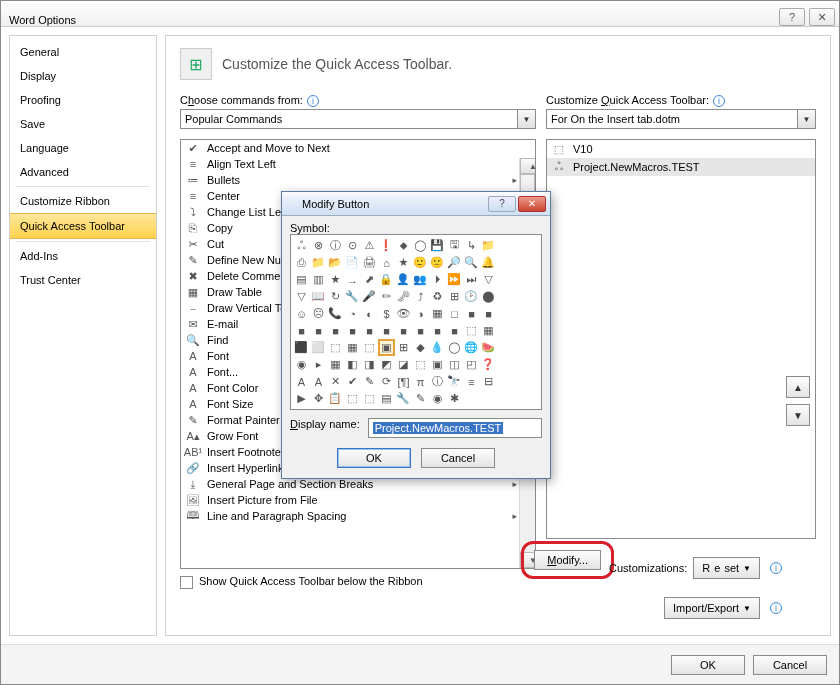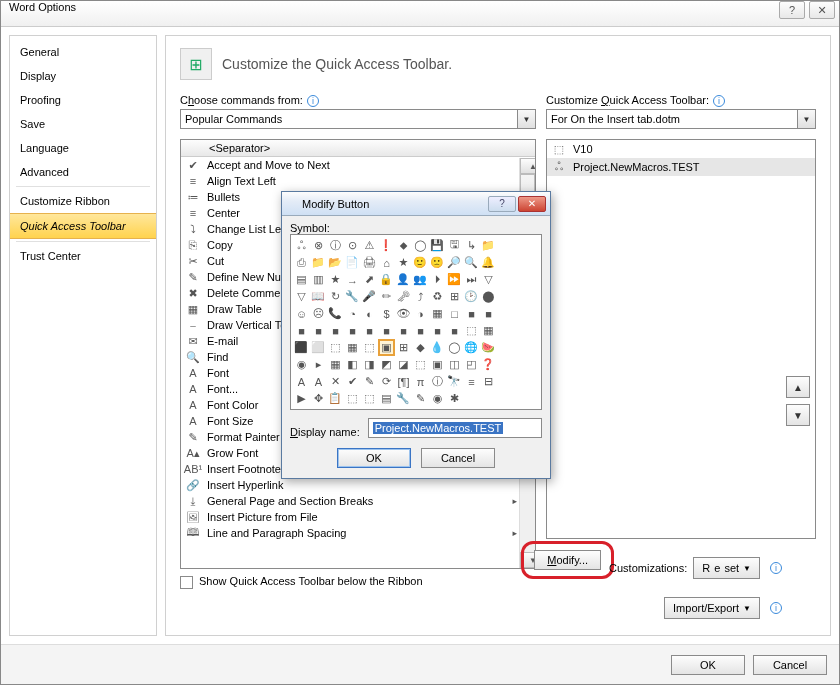--- a/index.html
+++ b/index.html
@@ -1,24 +1,24 @@
 <!DOCTYPE html>
 <html><head>
 <meta charset="utf-8">
 <style>
   * { box-sizing: border-box; font-family: "Segoe UI", Tahoma, sans-serif; font-size: 11px; }
   body { margin: 0; background: #fff; }
   .window { width: 840px; height: 685px; border: 1px solid #888; position: relative; background: #fff; }
-  .titlebar { height: 26px; border-bottom: 1px solid #ccc; display: flex; align-items: flex-start; padding: 0 4px; background: linear-gradient(#fff,#f0f0f0); }
+  .titlebar { height: 26px; border-bottom: 1px solid #ccc; display: flex; align-items: flex-end; padding: 0 4px; background: linear-gradient(#fff,#f0f0f0); }
   .titlebar .title { flex: 1; padding-left: 4px; }
   .titlebar .winbtn { width: 26px; height: 18px; border: 1px solid #aaa; border-radius: 2px; margin-left: 4px; display: flex; align-items: center; justify-content: center; background: linear-gradient(#fdfdfd,#e8e8e8); color: #555; }
   .body { position: absolute; top: 26px; bottom: 40px; left: 0; right: 0; display: flex; padding: 8px; gap: 8px; }
   .sidebar { width: 148px; border: 1px solid #d0d0d0; background: #fff; padding: 4px 0; }
   .side-item { padding: 6px 10px; cursor: default; }
-  .side-item.sel { background: linear-gradient(#ffe79c,#ffd34e); border-top: 1px solid #e6b24d; border-bottom: 1px solid #e6b24d; font-style: italic; }
+  .side-item.sel { background: linear-gradient(#ffe79c,#ffd34e); border-top: 1px solid #e6b24d; border-bottom: 1px solid #e6b24d; }
   .side-sep { border-top: 1px solid #e0e0e0; margin: 2px 6px; }
   .main { flex: 1; border: 1px solid #d0d0d0; padding: 12px 14px; position: relative; }
   .header { display: flex; align-items: center; gap: 10px; margin-bottom: 14px; }
   .header .icon { width: 32px; height: 32px; background:#f0f0f0; border:1px solid #ccc; display:flex;align-items:center;justify-content:center;font-size:16px;color:#2a6; }
   .header .txt { font-size: 14px; color: #555; }
   .columns { display: flex; gap: 10px; }
   .col { flex: 1; display: flex; flex-direction: column; }
   .lbl { margin-bottom: 2px; }
   .lbl .u { text-decoration: underline; }
   .info-icon { display: inline-block; width: 12px; height: 12px; border-radius: 50%; border: 1px solid #3a8adb; color: #3a8adb; font-size: 9px; text-align: center; line-height: 11px; margin-left: 4px; }
@@ -55,21 +55,21 @@
   .dlg-title { height: 24px; background: linear-gradient(#fdfdfd,#e4ecf7 40%,#cfe0f4); display: flex; align-items: center; padding: 0 4px 0 8px; border-bottom: 1px solid #9ab; }
   .dlg-title .t { flex: 1; padding-left: 12px; }
   .dlg-title .dbtn { width: 28px; height: 16px; margin-left: 2px; border: 1px solid #9ab; border-radius: 2px; display: flex; align-items: center; justify-content: center; font-size: 10px; }
   .dlg-title .close { background: linear-gradient(#e98,#c43); color: #fff; border-color: #a33; }
   .dlg-title .help { background: linear-gradient(#eef,#cde); color: #446; }
   .dlg-body { padding: 6px 8px 10px; }
   .symbol-grid { border: 1px solid #8a8a8a; background: #fff; padding: 2px; }
   .grid-row { display: flex; }
   .cell { width: 17px; height: 17px; display: flex; align-items: center; justify-content: center; font-size: 11px; color: #555; }
   .cell.sel { outline: 2px solid #e8a13a; outline-offset: -2px; background: #fff4d6; }
-  .dn-row { display: flex; align-items: flex-end; gap: 8px; margin-top: 8px; }
+  .dn-row { display: flex; align-items: flex-start; gap: 8px; margin-top: 8px; }
   .dn-row .u { text-decoration: underline; }
   .dn-input { flex: 1; height: 20px; border: 1px solid #8a8a8a; background: #fff; display: flex; align-items: center; padding: 0 4px; }
   .dn-input .val { background: #3a74c4; color: #fff; padding: 0 2px; }
   .dlg-foot { display: flex; justify-content: center; gap: 10px; margin-top: 10px; }
   .dlg-foot .btn { width: 74px; justify-content: center; }
   .dlg-foot .btn.primary { border: 1px solid #3a74c4; box-shadow: inset 0 0 0 1px #9cc3ee; }
 </style>
 </head>
 <body>
 
@@ -85,40 +85,40 @@
         <div class="side-item">General</div>
         <div class="side-item">Display</div>
         <div class="side-item">Proofing</div>
         <div class="side-item">Save</div>
         <div class="side-item">Language</div>
         <div class="side-item">Advanced</div>
         <div class="side-sep"></div>
         <div class="side-item">Customize Ribbon</div>
         <div class="side-item sel">Quick Access Toolbar</div>
         <div class="side-sep"></div>
+        <div class="side-item">Add-Ins</div>
         <div class="side-item">Trust Center</div>
       </div>
 
     <div class="main">
       <div class="header">
         <div class="icon">⊞</div>
         <div class="txt">Customize the Quick Access Toolbar.</div>
       </div>
 
       <div class="columns">
         <div class="col">
           <div class="lbl">
             <span>C</span><span class="u">h</span><span>oose commands from:</span><span class="info-icon">i</span>
           </div>
           <div class="combo">
             <span>Popular Commands</span>
             <span class="arrow">▼</span>
           </div>
           <div class="listbox">
-            <div class="listhead">&lt;Separator&gt;</div>
             <div class="listitems" id="leftitems">
                 <div class="li">
                   <span class="ico">✔</span>
                   <span class="txt">Accept and Move to Next</span>
                 </div>
                 <div class="li">
                   <span class="ico">≡</span>
                   <span class="txt">Align Text Left</span>
                 </div>
                 <div class="li">

